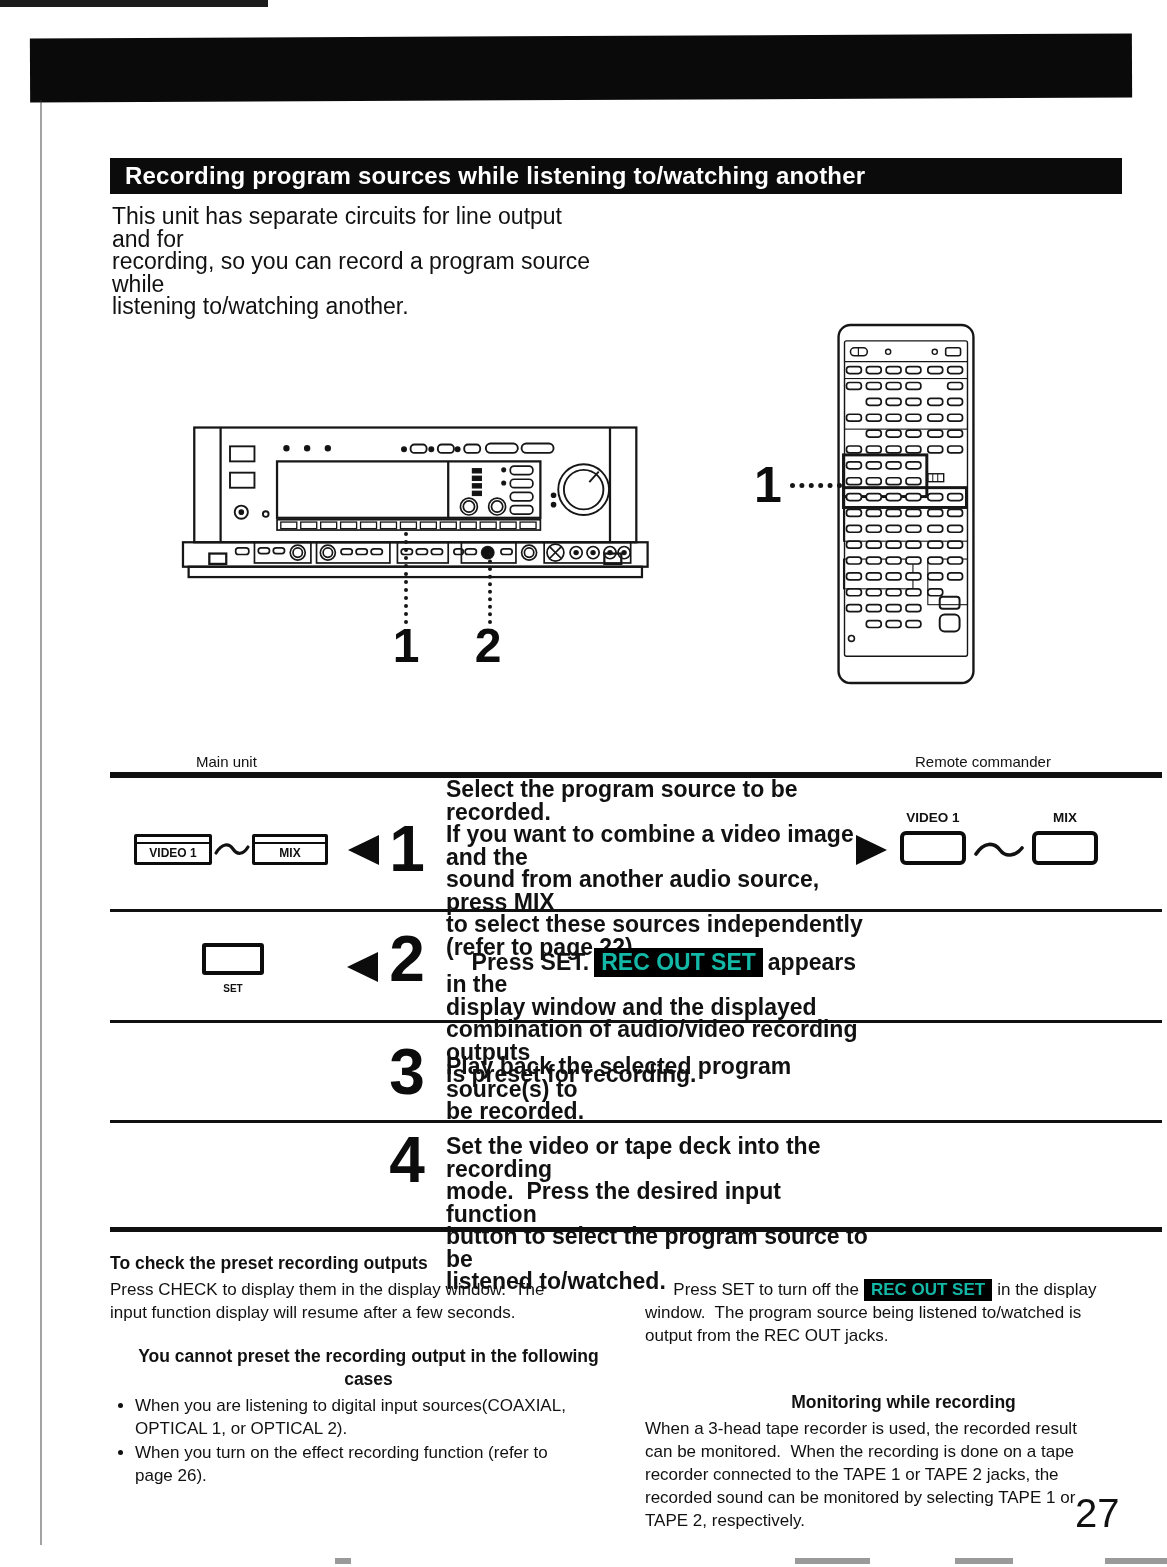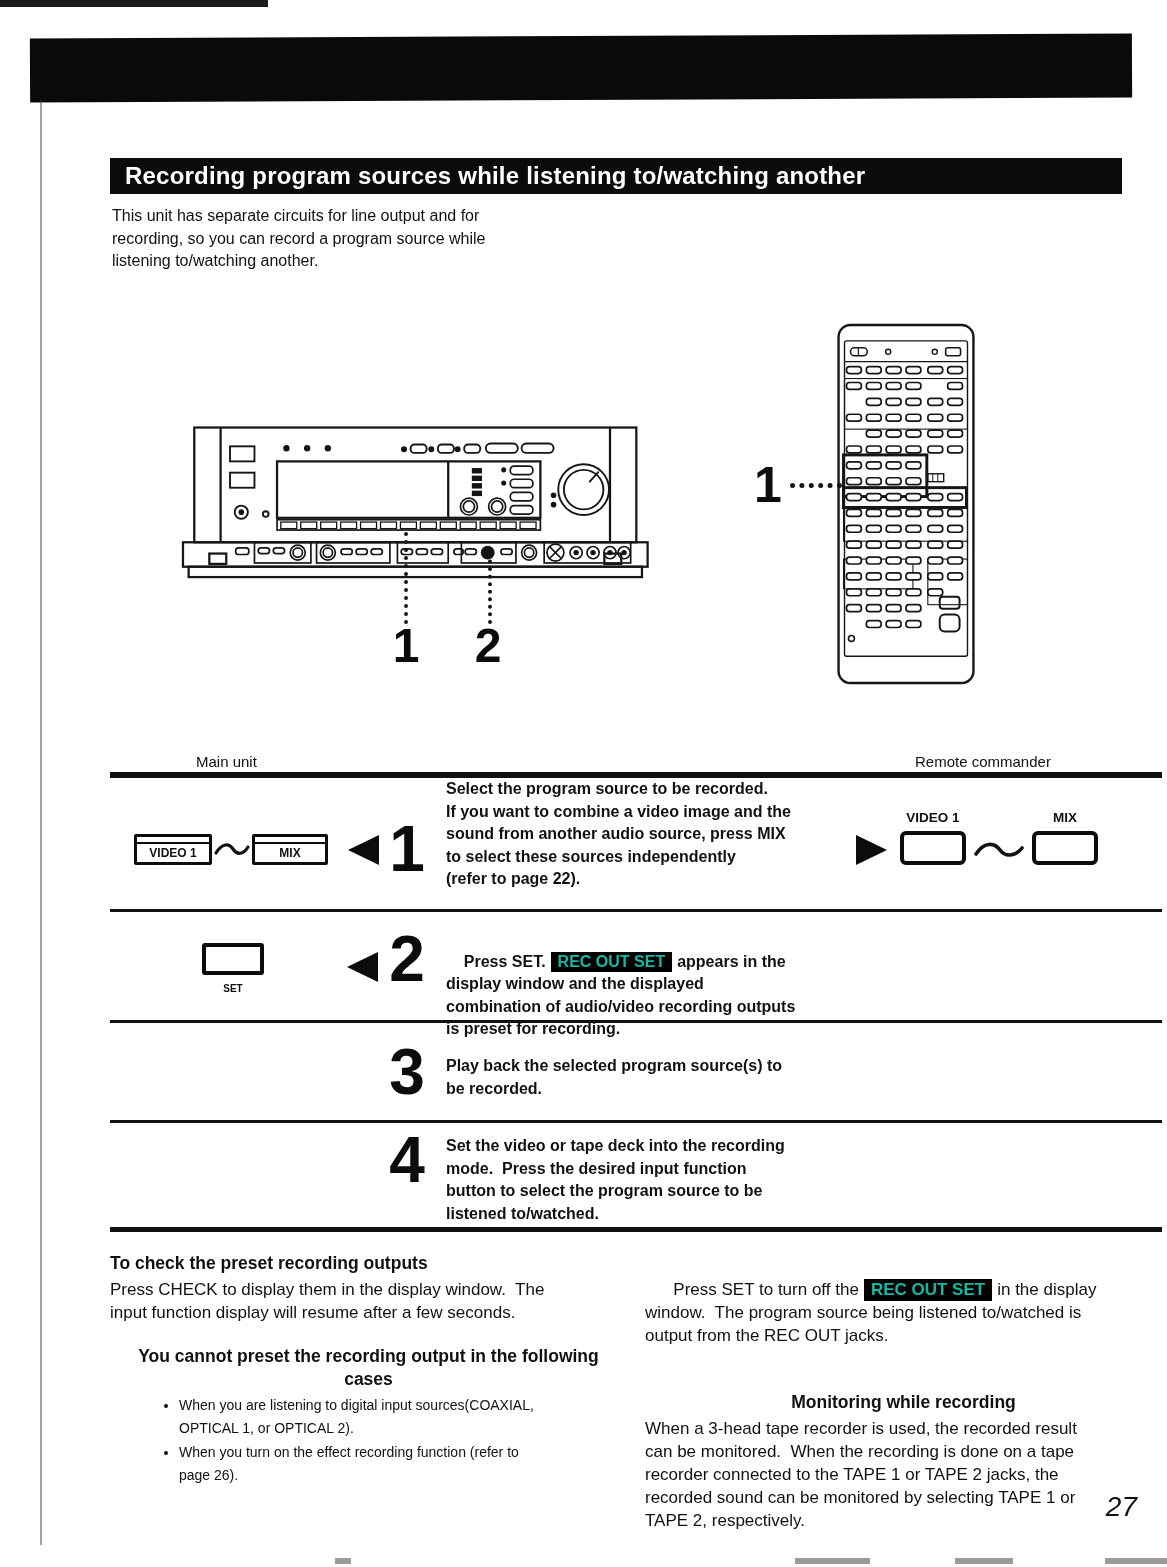--- a/index.html
+++ b/index.html
@@ -2,21 +2,21 @@
 <html><head>
 <meta charset="utf-8">
 <style>
   html,body{margin:0;padding:0;}
   body{
     width:1167px;height:1567px;position:relative;background:#fff;
     font-family:"Liberation Sans", sans-serif;color:#111;overflow:hidden;
   }
   .abs{position:absolute;}
   .rule{position:absolute;background:#101010;}
-  .txt{position:absolute;white-space:pre-wrap;font-size:16px;line-height:22.5px;color:#111;}
+  .txt{position:absolute;white-space:pre-wrap;font-size:23px;line-height:22.5px;color:#111;}
   .step-text{font-weight:bold;}
   .step-num{position:absolute;font-weight:bold;font-size:64px;line-height:1;text-align:center;color:#0c0c0c;}
   .fig-num{position:absolute;font-weight:bold;font-size:48px;line-height:1;text-align:center;color:#0c0c0c;}
   .vdots{position:absolute;width:0;border-left:4px dotted #161616;}
   .hdots{position:absolute;height:0;border-top:5px dotted #161616;}
   .arr-l{position:absolute;width:0;height:0;border-top:15px solid transparent;border-bottom:15px solid transparent;border-right:31px solid #0c0c0c;}
   .arr-r{position:absolute;width:0;height:0;border-top:15px solid transparent;border-bottom:15px solid transparent;border-left:31px solid #0c0c0c;}
   .mu-btn{position:absolute;border:3px solid #0c0c0c;border-radius:2px;background:#fff;display:flex;flex-direction:column;box-sizing:border-box;}
   .mu-btn .cap{height:5px;border-bottom:2.5px solid #0c0c0c;}
   .mu-btn .lbl{flex:1;display:flex;align-items:center;justify-content:center;font-weight:bold;font-size:12px;}
@@ -28,21 +28,21 @@
   .section-bar{
     position:absolute;left:110px;top:158px;width:1012px;height:36px;background:#0b0b0b;
     color:#fff;font-weight:bold;font-size:24px;line-height:36px;padding-left:15px;box-sizing:border-box;
     letter-spacing:0.2px;
   }
   .note-h{font-weight:bold;font-size:17.5px;line-height:23px;white-space:pre-wrap;margin:0;}
   .note-b{font-size:17px;line-height:23px;white-space:pre-wrap;margin:3px 0 0 0;}
   .notes{position:absolute;width:517px;top:1252px;}
   .gap{margin-top:21px;text-align:center;}
   .blist{margin:3px 0 0 0;padding-left:25px;list-style:disc;}
-  .blist li{font-size:14px;line-height:23px;white-space:pre-wrap;margin-top:1px;margin-left:44px;}
+  .blist li{font-size:17px;line-height:23px;white-space:pre-wrap;margin-top:1px;}
   .scan-seg{position:absolute;background:#9a9a9a;height:6px;top:1558px;}
   svg .ln{fill:none;stroke:#161616;}
 </style>
 </head>
 <body>
 
 <div>
 
   <div class="abs" style="left:0;top:0;width:268px;height:7px;background:#1c1c1c;"></div>
   <div class="abs" style="left:30px;top:36px;width:1102px;height:64px;background:#0a0a0a;transform:rotate(-0.25deg);"></div>
@@ -377,15 +377,15 @@
 output from the REC OUT jacks.</span>
     </p>
     <p class="note-h gap">Monitoring while recording</p>
     <p class="note-b">When a 3-head tape recorder is used, the recorded result
 can be monitored.  When the recording is done on a tape
 recorder connected to the TAPE 1 or TAPE 2 jacks, the
 recorded sound can be monitored by selecting TAPE 1 or
 TAPE 2, respectively.</p>
   </div>
 
-  <div class="abs" style="left:1075px;top:1493px;width:62px;font-size:28px;line-height:1;text-align:right;font-style:italic;">27</div>
+  <div class="abs" style="left:1075px;top:1493px;width:62px;font-size:40px;line-height:1;text-align:left;">27</div>
 
 </div>
 
 </body></html>

